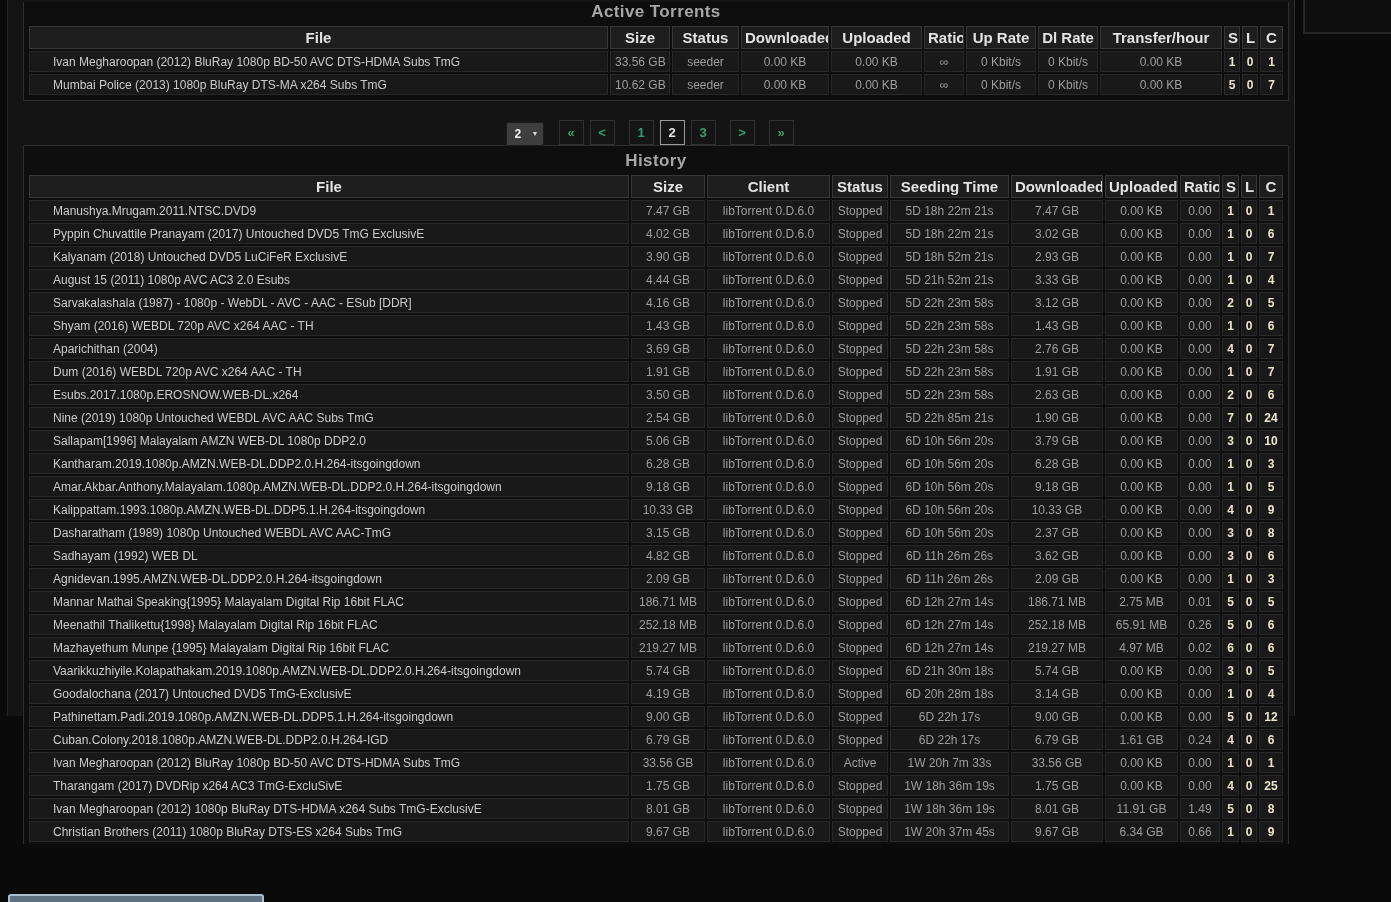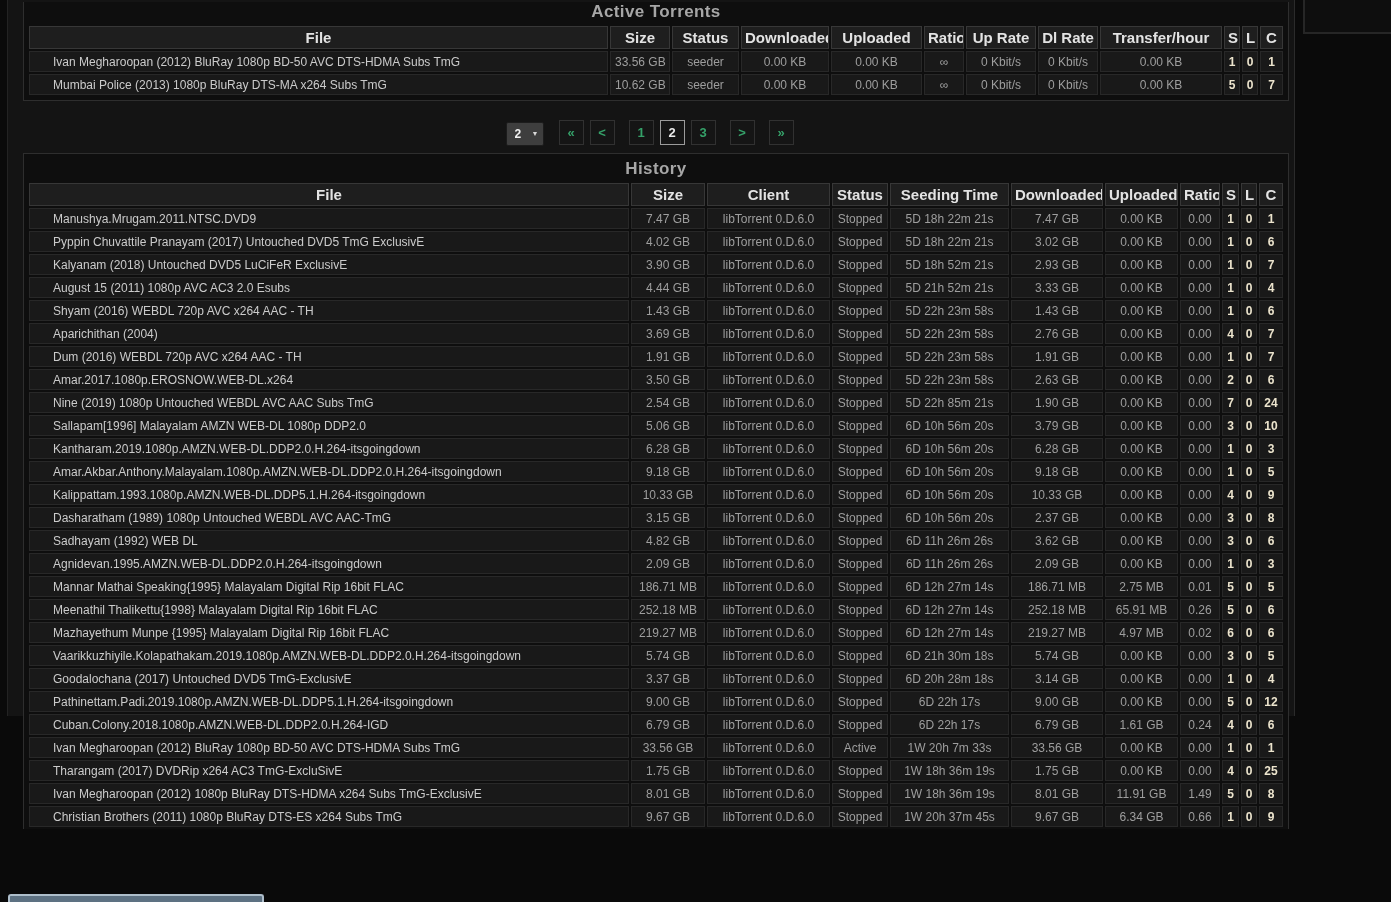--- a/index.html
+++ b/index.html
@@ -2,21 +2,21 @@
 <html style="--green: #35a169; --slc: #ece4cd; --popup: #5d7182;"><head>
 <meta charset="utf-8">
 <style>
   *{box-sizing:border-box}
   html,body{margin:0;padding:0;width:1391px;height:902px;overflow:hidden;background:#0a0a0a;
             font-family:"Liberation Sans",sans-serif}
   .content-col{position:absolute;left:7px;top:0;width:1288px;height:716px;background:#141414;
                border-left:1px solid #232323;border-right:1px solid #2b2b2b}
   .panel{margin:0 5px 0 15px;border:1px solid #2e2e2e;background:#0e0e0e;padding:0 3px 3px}
   #active-panel{margin-top:-3px;border-top:none}
-  #history-panel{margin-top:8px;padding-bottom:0;border-bottom:none}
+  #history-panel{padding-bottom:0;border-bottom:none}
   .panel-title{margin:5px 0 2px;text-align:center;font-size:17px;font-weight:bold;color:#a6a6a6;letter-spacing:.4px}
   .tbl{width:100%;table-layout:fixed;border-collapse:separate;border-spacing:2px}
   .tbl th{background:#1e1e1e;border:1px solid #373737;color:#e3e3e3;font-size:15px;font-weight:bold;
           height:23px;padding:2px 3px;text-align:center;white-space:nowrap;overflow:hidden}
   .tbl td{background:#191919;border:1px solid #282828;color:#9e9e9e;font-size:12px;height:21px;
           padding:1px 4px;text-align:center;white-space:nowrap;overflow:hidden}
   .tbl td:first-child{text-align:left;padding-left:23px;color:#cbcbcb}
   .tbl td:nth-last-child(-n+3){color:var(--slc,#ece4cd);font-weight:bold;padding:1px 2px}
   
   .active-tbl col:nth-child(2){width:60px}.active-tbl col:nth-child(3){width:67px}
@@ -207,20 +207,33 @@
               <td>Stopped</td>
               <td>5D 21h 52m 21s</td>
               <td>3.33 GB</td>
               <td>0.00 KB</td>
               <td>0.00</td>
               <td>1</td>
               <td>0</td>
               <td>4</td>
             </tr>
             <tr>
+              <td>Sarvakalashala (1987) - 1080p - WebDL - AVC - AAC - ESub [DDR]</td>
+              <td>4.16 GB</td>
+              <td>libTorrent 0.D.6.0</td>
+              <td>Stopped</td>
+              <td>5D 22h 23m 58s</td>
+              <td>3.12 GB</td>
+              <td>0.00 KB</td>
+              <td>0.00</td>
+              <td>2</td>
+              <td>0</td>
+              <td>5</td>
+            </tr>
+            <tr>
               <td>Shyam (2016) WEBDL 720p AVC x264 AAC - TH</td>
               <td>1.43 GB</td>
               <td>libTorrent 0.D.6.0</td>
               <td>Stopped</td>
               <td>5D 22h 23m 58s</td>
               <td>1.43 GB</td>
               <td>0.00 KB</td>
               <td>0.00</td>
               <td>1</td>
               <td>0</td>
@@ -246,21 +259,21 @@
               <td>Stopped</td>
               <td>5D 22h 23m 58s</td>
               <td>1.91 GB</td>
               <td>0.00 KB</td>
               <td>0.00</td>
               <td>1</td>
               <td>0</td>
               <td>7</td>
             </tr>
             <tr>
-              <td>Amar.2017.1080p.EROSNOW.WEB-DL.x264</td>
+              <td>Esubs.2017.1080p.EROSNOW.WEB-DL.x264</td>
               <td>3.50 GB</td>
               <td>libTorrent 0.D.6.0</td>
               <td>Stopped</td>
               <td>5D 22h 23m 58s</td>
               <td>2.63 GB</td>
               <td>0.00 KB</td>
               <td>0.00</td>
               <td>2</td>
               <td>0</td>
               <td>6</td>
@@ -416,21 +429,21 @@
               <td>6D 21h 30m 18s</td>
               <td>5.74 GB</td>
               <td>0.00 KB</td>
               <td>0.00</td>
               <td>3</td>
               <td>0</td>
               <td>5</td>
             </tr>
             <tr>
               <td>Goodalochana (2017) Untouched DVD5 TmG-ExclusivE</td>
-              <td>3.37 GB</td>
+              <td>4.19 GB</td>
               <td>libTorrent 0.D.6.0</td>
               <td>Stopped</td>
               <td>6D 20h 28m 18s</td>
               <td>3.14 GB</td>
               <td>0.00 KB</td>
               <td>0.00</td>
               <td>1</td>
               <td>0</td>
               <td>4</td>
             </tr>

